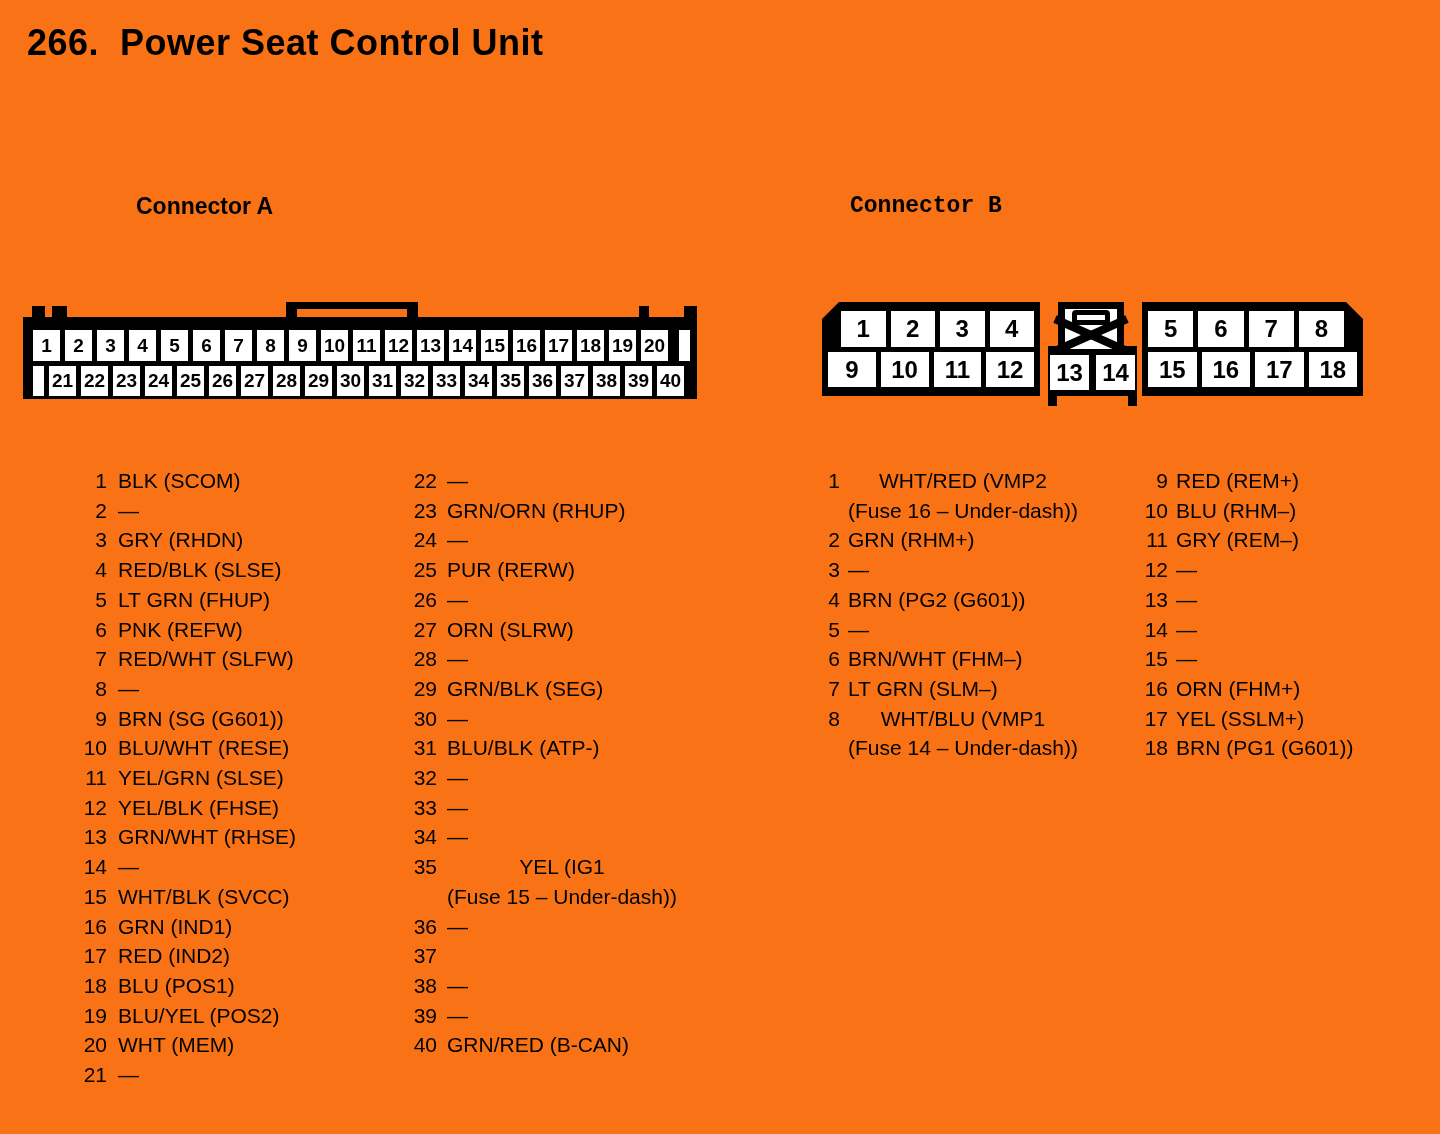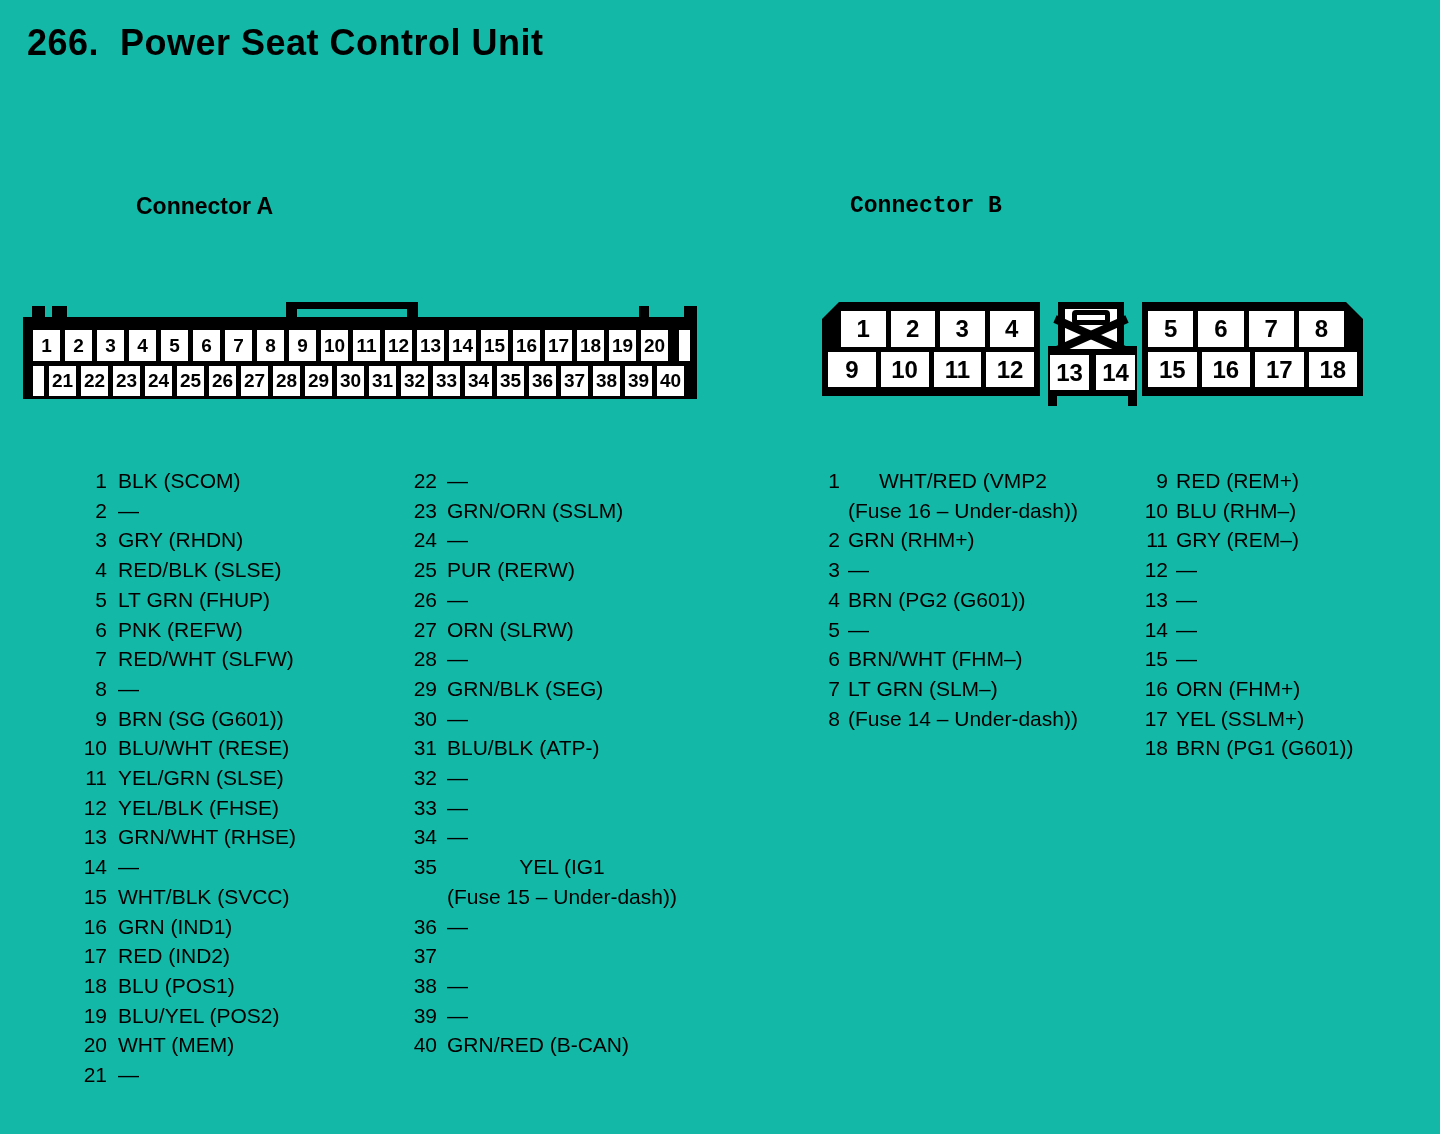--- a/index.html
+++ b/index.html
@@ -1,19 +1,19 @@
 <!DOCTYPE html>
 <html><head>
 <meta charset="utf-8">
 <style>
   * { margin:0; padding:0; box-sizing:border-box; }
   html,body { background:#ffffff; }
   .page {
     position:relative; width:1440px; height:1134px;
-    background:#14b8a6; color:#000;
+    background:#f97316; color:#000;
     font-family:"Liberation Sans", sans-serif;
     overflow:hidden;
   }
   
   .title-row { position:absolute; left:27px; top:24px; display:flex; font-weight:bold; font-size:36px; line-height:1.05; letter-spacing:0.5px; }
   .title-num { width:93px; }
   .bullets { position:absolute; left:120px; top:74px; font-size:22px; line-height:29px; }
   .conn-heading { position:absolute; top:193px; font-size:23px; font-weight:bold; }
   .conn-heading.a { left:120px;margin-left:16px; }
   .conn-heading.b { left:850px;font-family:Liberation Mono, monospace; }
@@ -369,21 +369,21 @@
         <span class="pin-num">22</span>
         <div class="pin-text">
           <div class="pin-label">—</div>
 
         </div>
       </div>
 
       <div class="pin-row">
         <span class="pin-num">23</span>
         <div class="pin-text">
-          <div class="pin-label">GRN/ORN (SSLM)</div>
+          <div class="pin-label">GRN/ORN (RHUP)</div>
 
         </div>
       </div>
 
       <div class="pin-row">
         <span class="pin-num">24</span>
         <div class="pin-text">
           <div class="pin-label">—</div>
 
         </div>
@@ -568,20 +568,21 @@
         <span class="pin-num">7</span>
         <div class="pin-text">
           <div class="pin-label">LT GRN (SLM–)</div>
 
         </div>
       </div>
 
       <div class="pin-row">
         <span class="pin-num">8</span>
         <div class="pin-text">
+          <div class="pin-label">WHT/BLU (VMP1</div>
           <div class="pin-note">(Fuse 14 – Under-dash))</div>
         </div>
       </div>
     </div>
 
   <div class="pinlist b2">
 
       <div class="pin-row">
         <span class="pin-num">9</span>
         <div class="pin-text">

